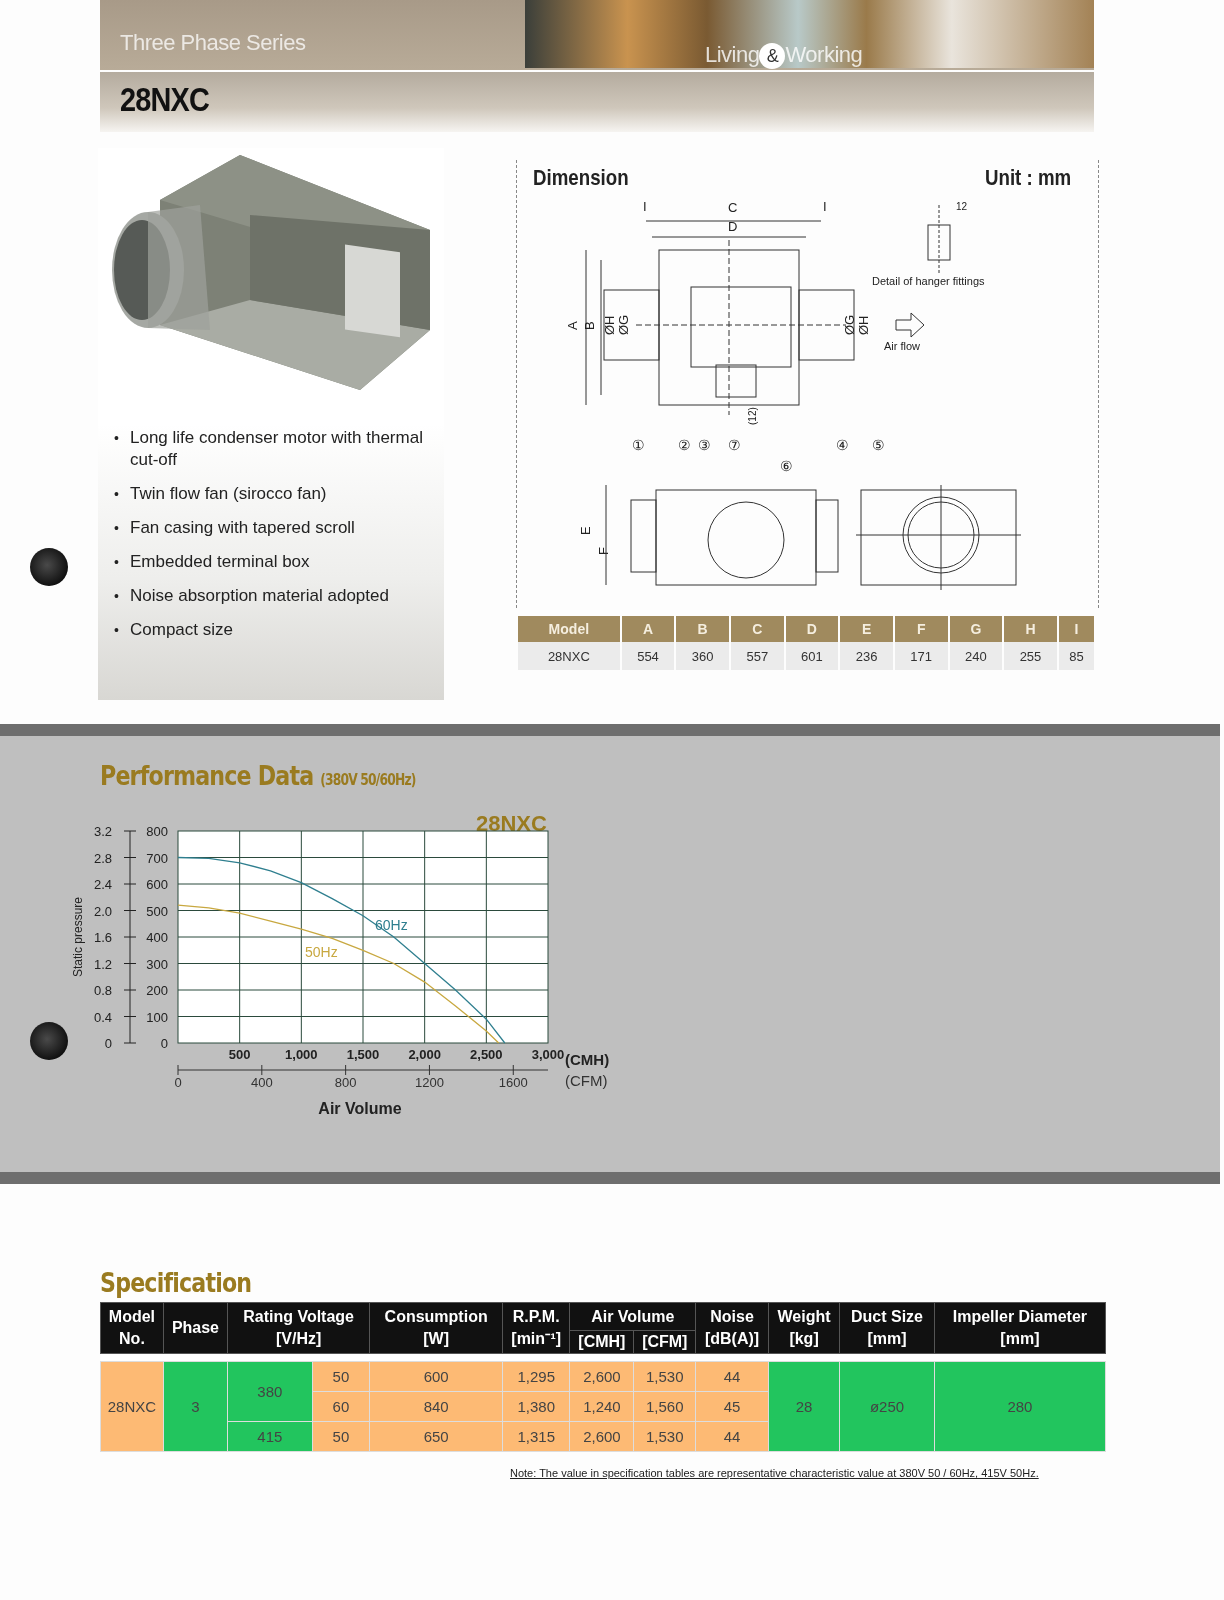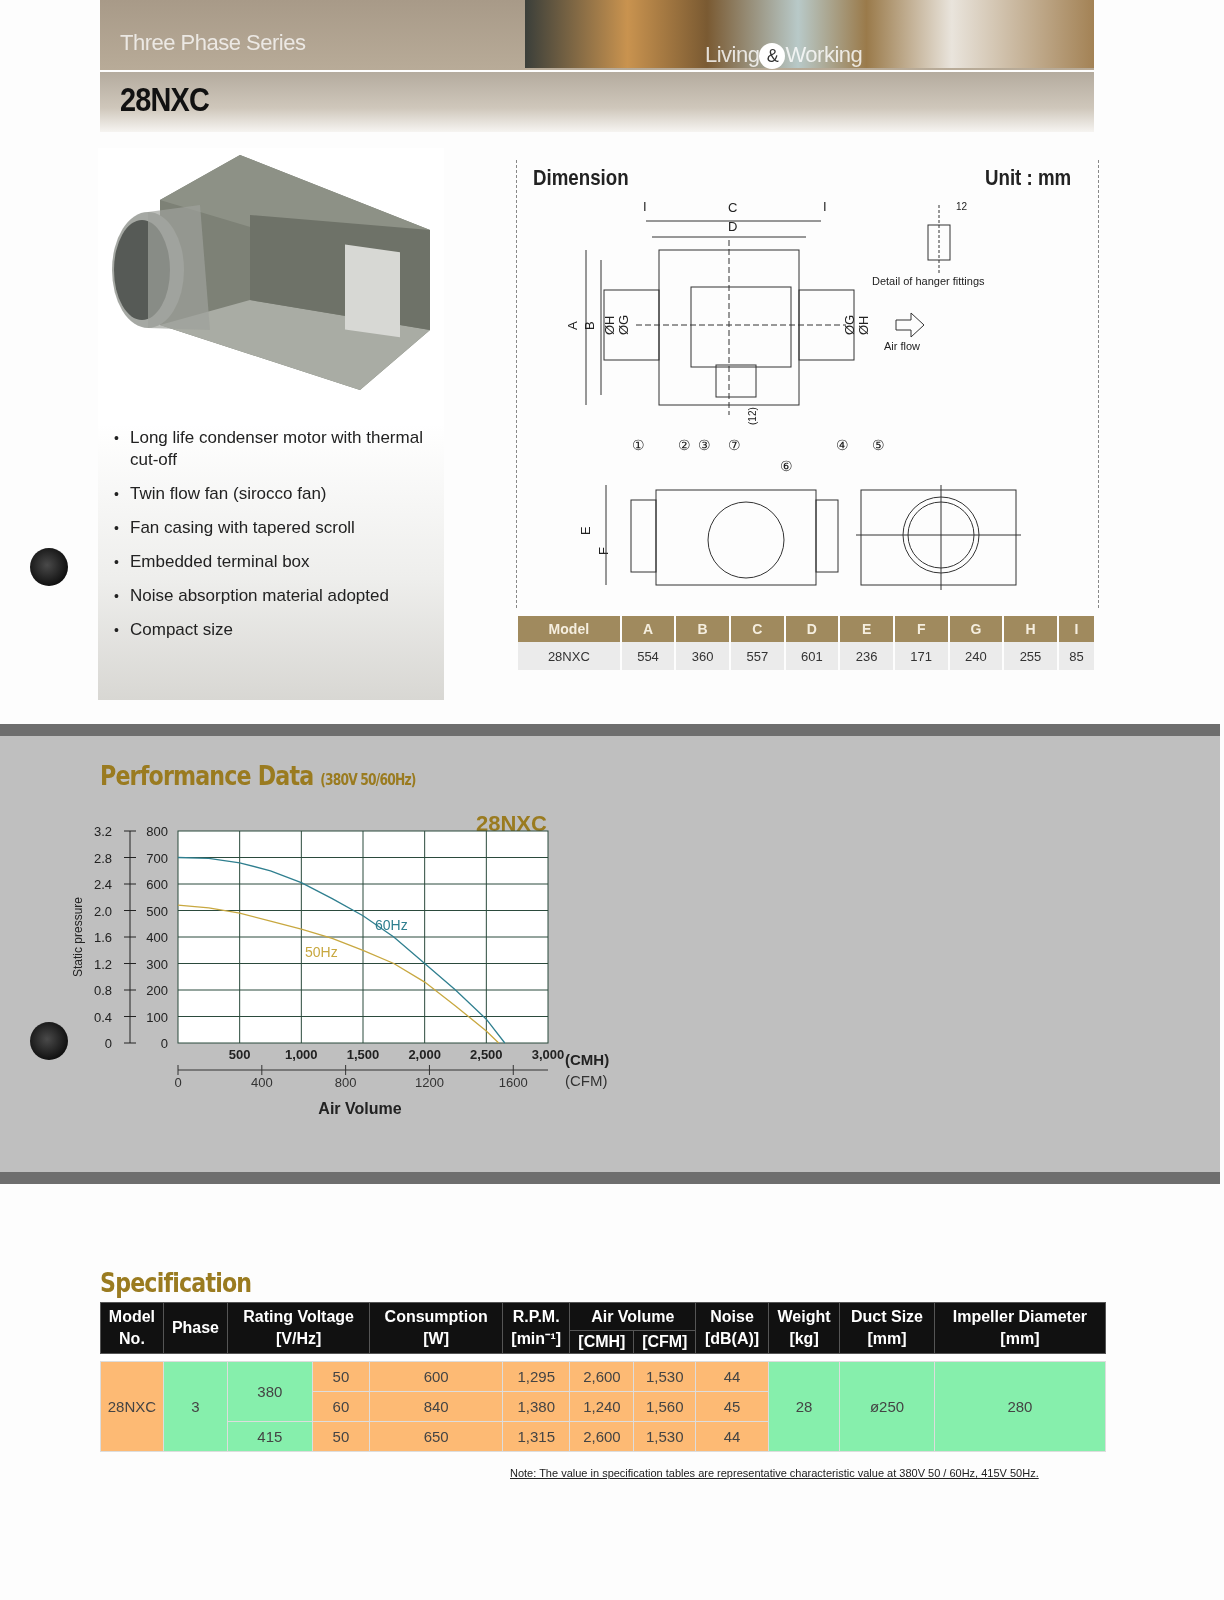--- a/index.html
+++ b/index.html
@@ -40,21 +40,21 @@
   .perf-title small { font-size: 15px; font-weight: 900; }
   .chart-model { left: 476px; top: 811px; font-size: 22px; color: #9a7b20; font-weight: 700; }
   .chart-svg { left: 60px; top: 815px; width: 580px; height: 330px; }
 
   
   .spec-title { left: 100px; top: 1267px; font-size: 27px; font-weight: 900; color: #9a7b20; font-family: "DejaVu Sans", sans-serif; transform: scaleX(0.82); transform-origin: left; letter-spacing: -1px; }
   .spec-table { left: 100px; top: 1302px; width: 1006px; border-collapse: collapse; }
   .spec-table th { background: #111; color: #fff; font-size: 16px; font-weight: 700; border: 1px solid #555; padding: 0 2px; line-height: 22px; }
   .spec-table td { background: #fdba74; font-size: 15px; color: #444; text-align: center; border: 1px solid #ddd; height: 30px; }
   .spec-table tr.gap td { background: #fff; height: 8px; border: none; }
-  .spec-table td.dark { background: #86efac; }
+  .spec-table td.dark { background: #22c55e; }
   .spec-note { left: 510px; top: 1467px; font-size: 11px; color: #222; text-decoration: underline; }
 
   .hole { width: 38px; height: 38px; border-radius: 50%; background: radial-gradient(circle at 45% 45%,#4a4a4a,#111 70%); left: 30px; }
 </style>
 </head>
 <body>
 
 <div class="abs banner"></div>
 <div class="abs banner-photo"></div>
 <div class="abs banner-series">Three Phase Series</div>

